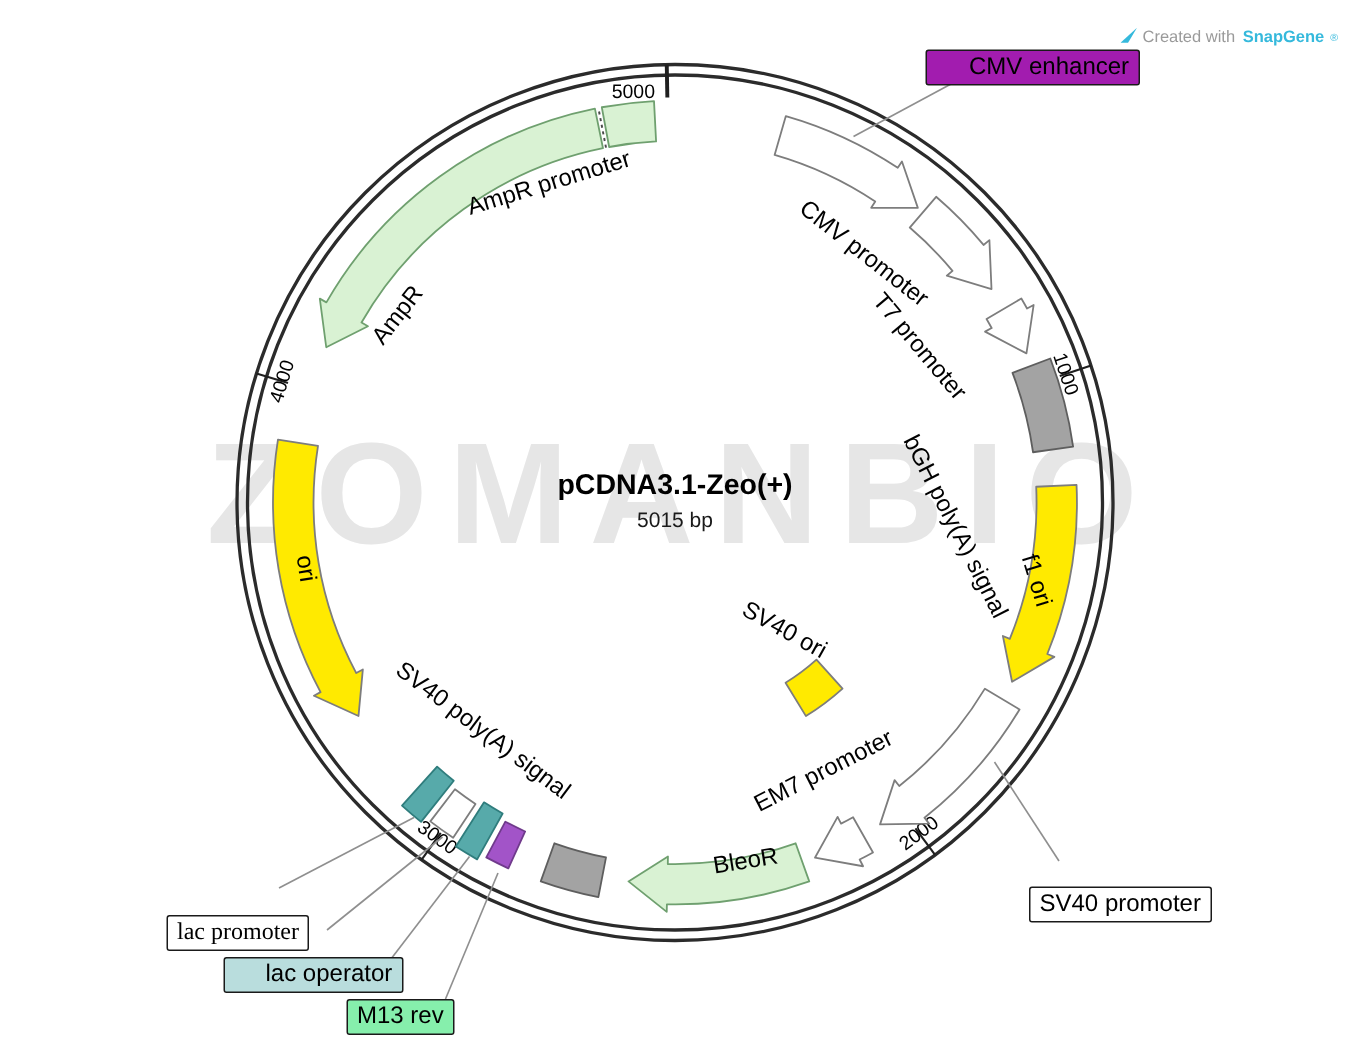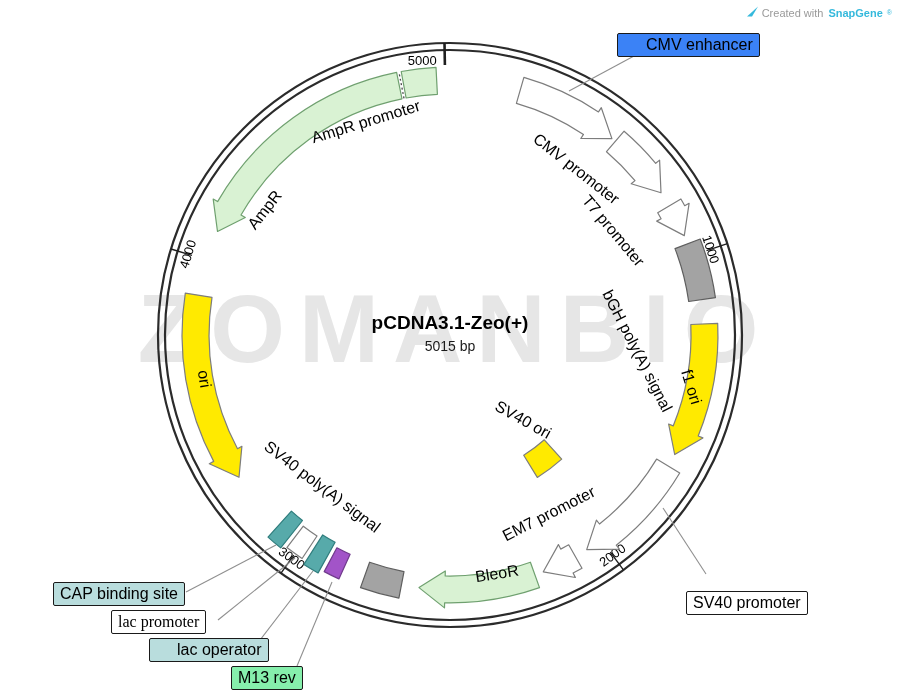--- a/index.html
+++ b/index.html
@@ -7,21 +7,21 @@
          font-family:"Liberation Sans",sans-serif;}
   #map{position:absolute;left:0;top:0;font-family:"Liberation Sans",sans-serif;}
   .callout{position:absolute;border:1px solid #1a1a1a;border-radius:2px;background:#fff;
            font-size:16px;line-height:20px;padding:1px 6px;color:#000;white-space:nowrap;}
   #callout-cmv-enhancer{left:617px;top:33px;}
   #callout-sv40-promoter{left:686px;top:575px;}
   #callout-cap-site{left:53px;top:582px;}
   #callout-lac-promoter{left:111px;top:610px;font-family:Liberation Serif, serif;}
   #callout-lac-operator{left:149px;top:638px;padding-left:27px;}
   #callout-m13-rev{left:231px;top:666px;}
-  #credit{position:absolute;top:6px;right:8px;font-size:11px;color:#9a9a9a;
+  #credit{position:absolute;top:18px;right:8px;font-size:11px;color:#9a9a9a;
           display:flex;align-items:center;gap:4px;}
   #credit .brand{color:#35b9dc;font-weight:bold;margin-left:1px;}
   #credit sup{color:#35b9dc;font-size:7px;}
 </style>
 </head>
 <body>
 
 <div id="stage">
 
   <svg id="map" width="900" height="696" viewBox="0 0 900 696">
@@ -85,23 +85,22 @@
       <line x1="186" y1="592" x2="276" y2="545"></line>
       <line x1="218" y1="620" x2="295" y2="558"></line>
       <line x1="254" y1="648" x2="313" y2="571"></line>
       <line x1="297" y1="666" x2="332" y2="582"></line>
     </g>
 
     <text x="450" y="329" text-anchor="middle" font-size="19" font-weight="bold" fill="#000">pCDNA3.1-Zeo(+)</text>
     <text x="450" y="351" text-anchor="middle" font-size="14" fill="#1a1a1a">5015 bp</text>
   </svg>
 
-  <div class="callout" id="callout-cmv-enhancer" style="background-color: #3b82f6; padding-left: 28px;">CMV enhancer</div>
+  <div class="callout" id="callout-cmv-enhancer" style="background-color: #a21caf; padding-left: 28px;">CMV enhancer</div>
   <div class="callout" id="callout-sv40-promoter" style="background-color: rgb(255, 255, 255); margin-top: 16px;">SV40 promoter</div>
-  <div class="callout" id="callout-cap-site" style="background-color: rgb(185, 221, 221);">CAP binding site</div>
   <div class="callout" id="callout-lac-promoter" style="background-color: rgb(255, 255, 255);">lac promoter</div>
   <div class="callout" id="callout-lac-operator" style="background-color: rgb(185, 221, 221);">lac operator</div>
   <div class="callout" id="callout-m13-rev" style="background-color: #86efac;">M13 rev</div>
 
   <div id="credit">
     <span>
       <svg width="11" height="11" viewBox="0 0 12 12">
           <path d="M0,11.5 L12,0.5 L5.5,11.5 Z" fill="#35b9dc"></path>
         </svg>
     </span>

